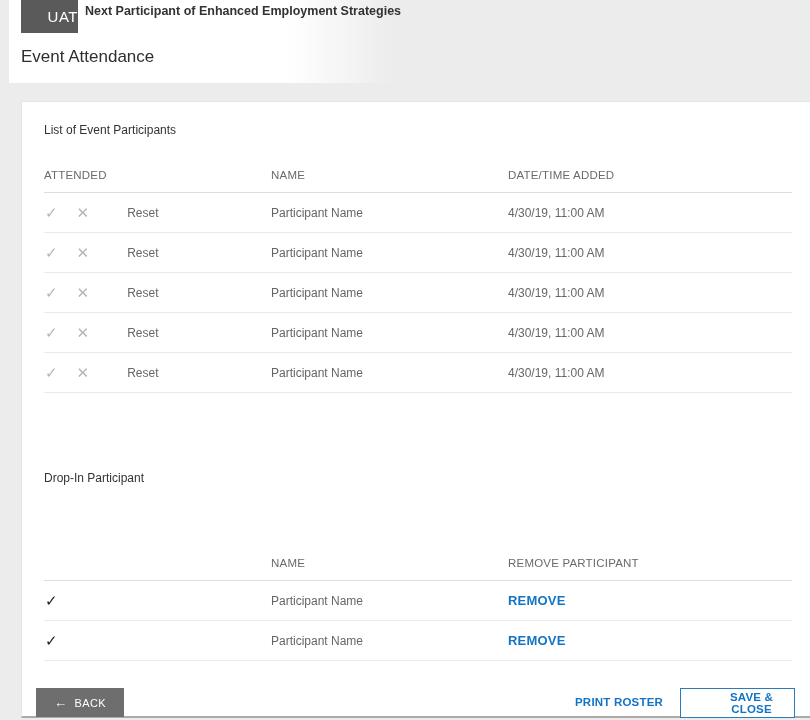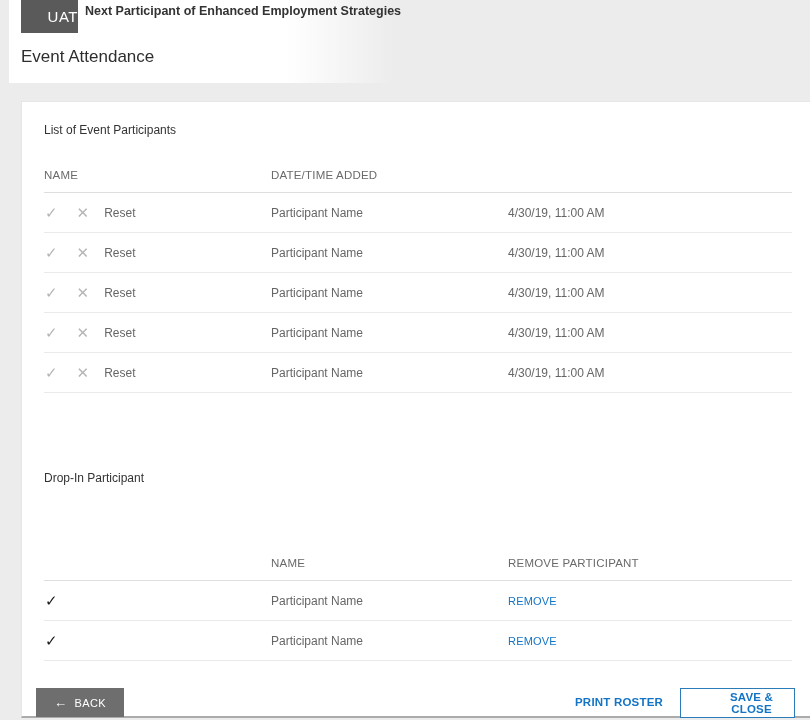--- a/index.html
+++ b/index.html
@@ -49,23 +49,23 @@
     font-size:11.5px;color:#6A6A6A;letter-spacing:.2px;
   }
   .trow{
     display:grid;grid-template-columns:227px 237px 1fr;align-items:center;
     height:39px;border-bottom:1px solid #EAEAEA;
     font-size:12px;color:#666666;
   }
   .att-cell{display:flex;align-items:center;}
   .chk-light{color:#B5B5B5;font-size:15px;margin-left:1px;cursor:pointer;}
   .x-light{color:#B5B5B5;font-size:15px;margin-left:19px;cursor:pointer;}
-  .reset-link{color:#666666;font-size:12px;margin-left:15px;cursor:pointer;}
+  .reset-link{color:#666666;font-size:12px;margin-left:38px;cursor:pointer;}
   .chk-dark{color:#1A1A1A;font-size:15px;margin-left:1px;}
-  .remove-link{color:#1374C5;font-size:11px;font-weight:400;letter-spacing:.2px;cursor:pointer;text-decoration:none;}
+  .remove-link{color:#1374C5;font-size:13px;font-weight:700;letter-spacing:.2px;cursor:pointer;text-decoration:none;}
   
   .search-wrap{
     position:absolute;left:14px;top:397px;width:336px;height:26px;
     border-bottom:1px solid #8C8C8C;display:flex;align-items:center;
   }
   .search-icon{flex:0 0 auto;margin-left:4px;margin-right:8px;display:block;}
   .search-input{
     border:none;outline:none;background:transparent;flex:1 1 auto;
     font-family:"Liberation Sans", sans-serif;font-size:12px;color:#666666;
     padding:0;height:20px;
@@ -106,20 +106,21 @@
 </div>
 <div class="app-title">Next Participant of Enhanced Employment Strategies</div>
 <div class="page-title">Event Attendance</div>
 
 <div class="card">
 
   <div class="sec-title sec1-title">List of Event Participants</div>
 
   <div class="tbl tbl1">
     <div class="thead">
+      <div>ATTENDED</div>
       <div>NAME</div>
       <div>DATE/TIME ADDED</div>
     </div>
     <div>
 
         <div class="trow">
           <div class="att-cell">
             <span class="chk-light">✓</span>
             <span class="x-light">✕</span>
             <span class="reset-link">Reset</span>

